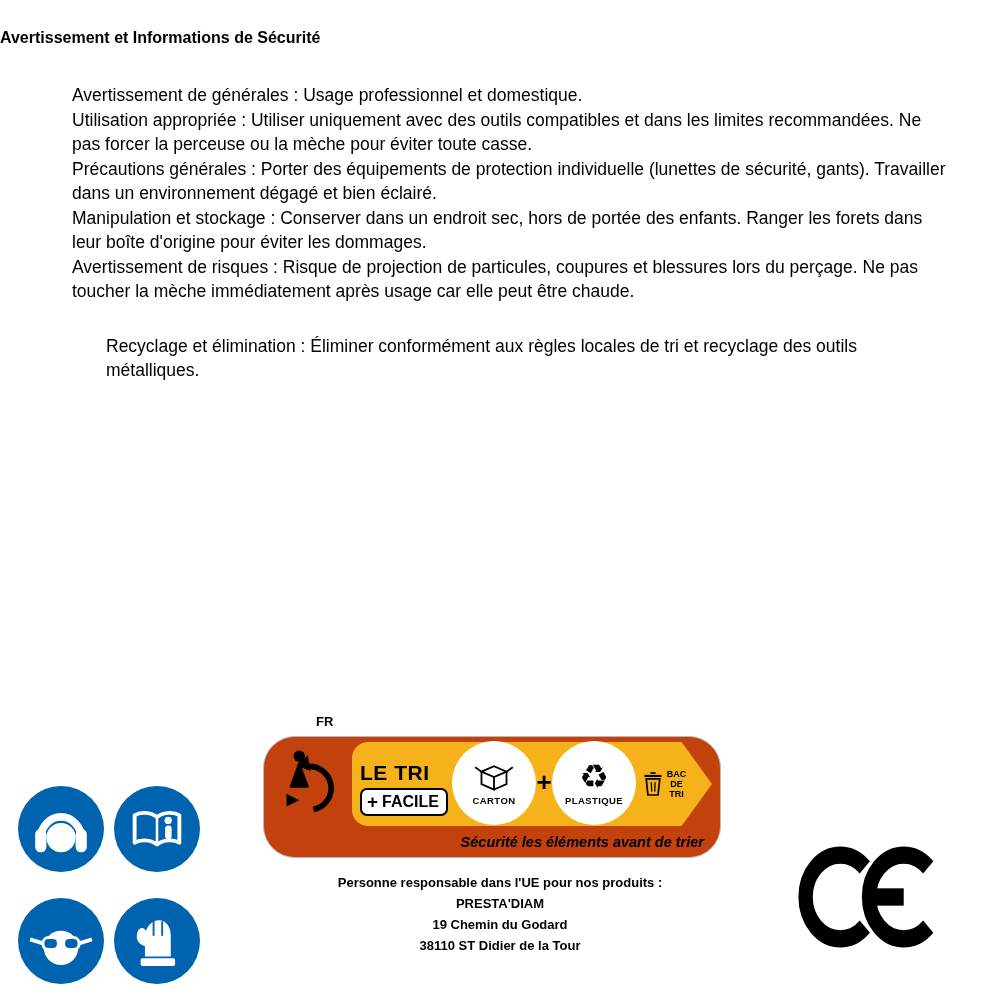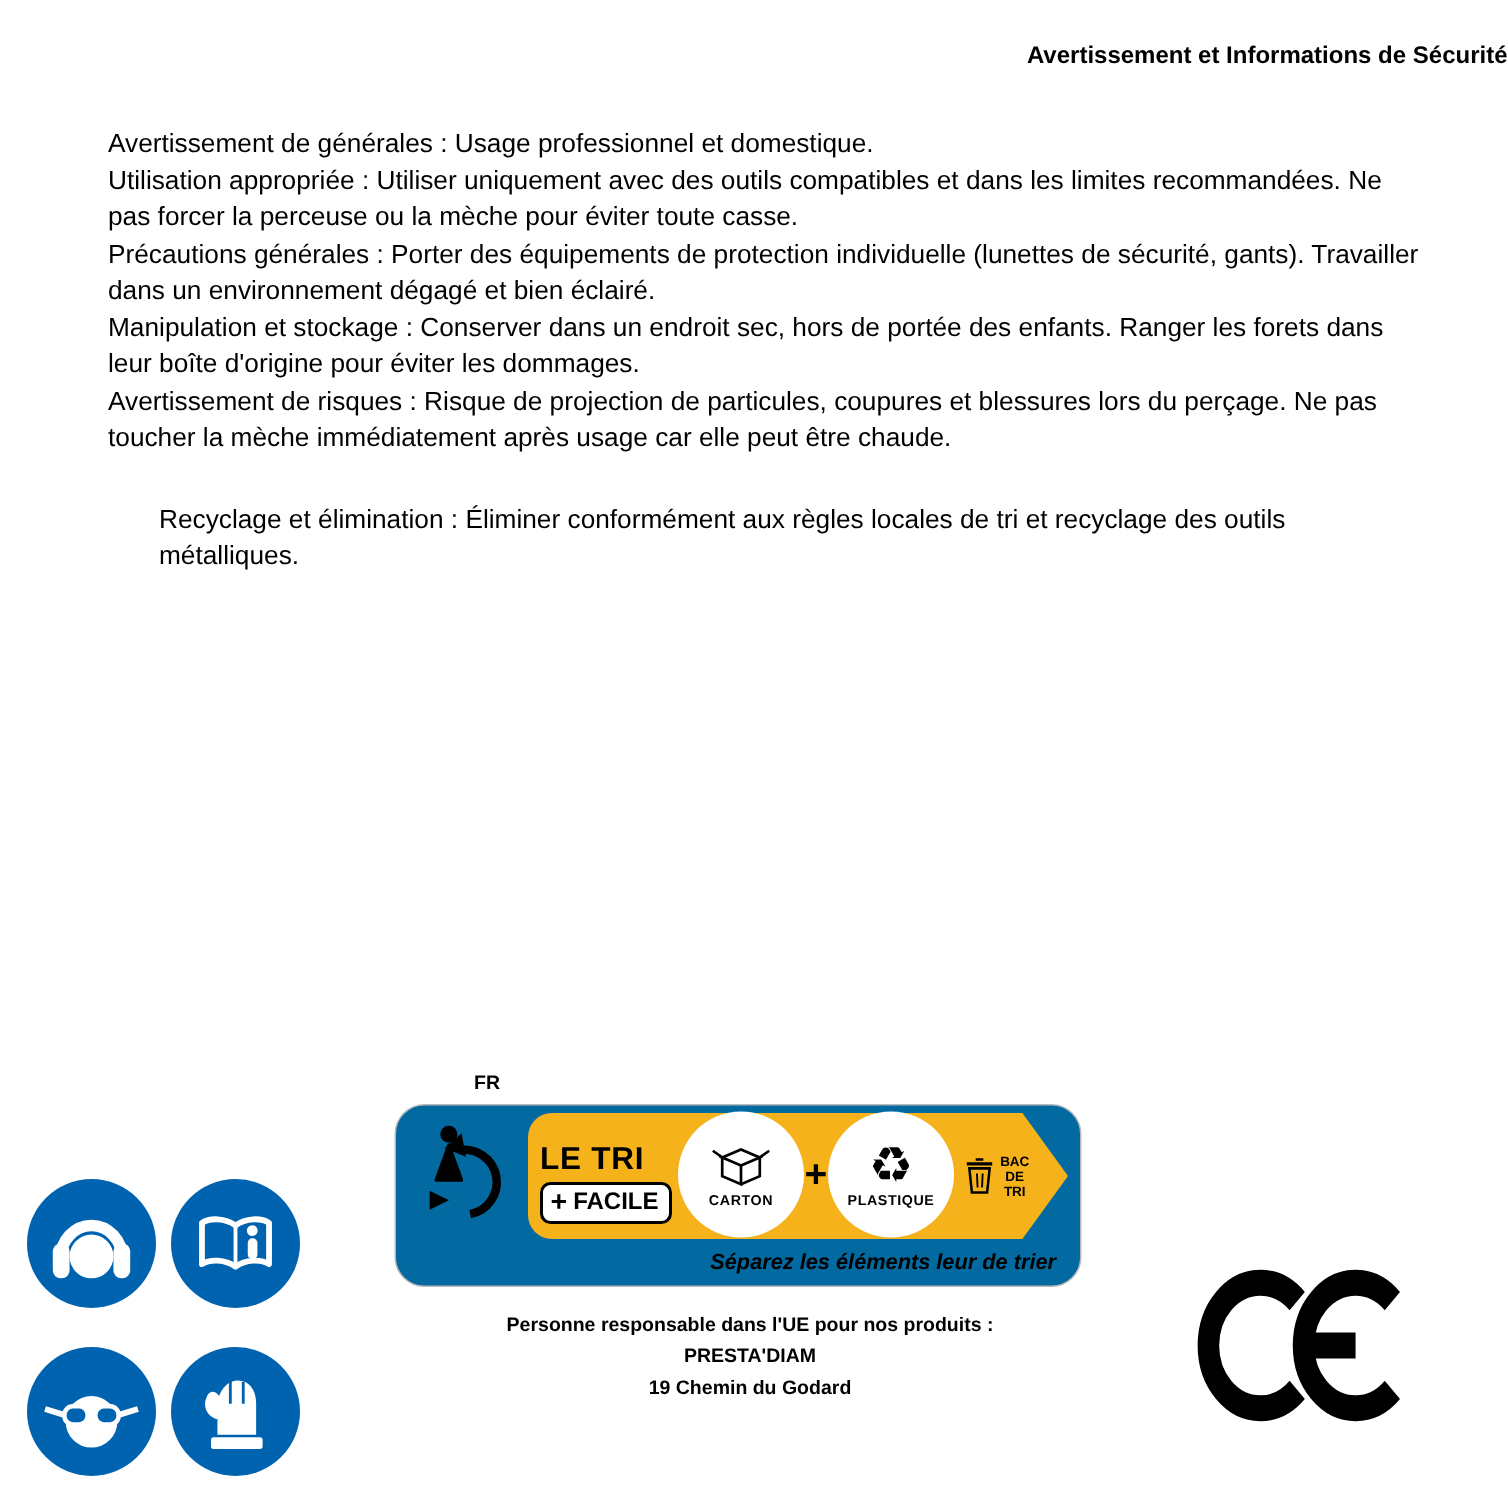--- a/index.html
+++ b/index.html
@@ -1,43 +1,43 @@
 <!DOCTYPE html>
 <html><head>
 <meta charset="utf-8">
 <style>
   html,body { margin:0; padding:0; background:#fff; }
   .page {
     position:relative; width:1005px; height:1005px; background:#ffffff;
     font-family:"Liberation Sans", sans-serif; color:#000; overflow:hidden;
   }
   .title {
-    position:absolute; top:29px; left:0; right:0; text-align:right;
-    font-size:16px; font-weight:bold;padding-left:32px;
+    position:absolute; top:29px; left:0; right:0; text-align:left;
+    font-size:16px; font-weight:bold;
   }
   .body-text {
     position:absolute; left:72px; top:83px; width:880px;
     font-size:17.5px; line-height:24.5px;
   }
   .body-text p { margin:0; }
   .body-text p.gap-before { margin-top:30px;margin-left:34px; }
 
   
   .safety-icons {
     position:absolute; left:18px; top:786px;
     display:grid; grid-template-columns:86px 86px; grid-auto-rows:86px;
     column-gap:10px; row-gap:26px;
   }
   .sign { width:86px; height:86px; display:block; }
 
   
   .fr-label { position:absolute; left:268px; top:714px; font-size:13px; font-weight:bold;padding-left:48px; }
   .info-tri {
     position:absolute; left:263px; top:736px; width:458px; height:122px;
-    background:#0369a1; border:1.5px solid #b9b9b9; border-radius:20px; box-sizing:border-box;
+    background:#c2410c; border:1.5px solid #b9b9b9; border-radius:32px; box-sizing:border-box;
   }
   .triman { position:absolute; left:12px; top:10px; width:72px; height:78px; }
   .yellow-band {
     position:absolute; left:88px; top:5px; width:280px; height:84px;
     background:#f5b21b; border-radius:16px 0 0 16px;
   }
   .pennant {
     position:absolute; left:368px; top:5px; width:80px; height:84px;
     background:#f5b21b;
     clip-path:polygon(0 0, 62% 0, 100% 50%, 62% 100%, 0 100%);
@@ -183,27 +183,28 @@
         <line x1="11" y1="14" x2="11.5" y2="25" stroke="#000" stroke-width="1.5"></line>
         <line x1="15.5" y1="14" x2="15" y2="25" stroke="#000" stroke-width="1.5"></line>
       </svg>
       <div class="bin-text">
         <div>BAC</div>
         <div>DE</div>
         <div>TRI</div>
       </div>
     </div>
 
-    <div class="tagline">Séparez les éléments leur de trier</div>
+    <div class="tagline">Sécurité les éléments avant de trier</div>
   </div>
 
   <div class="responsible">
     <div>Personne responsable dans l'UE pour nos produits :</div>
     <div>PRESTA'DIAM</div>
     <div>19 Chemin du Godard</div>
+    <div>38110 ST Didier de la Tour</div>
   </div>
 
   <svg class="ce" width="148" height="102" viewBox="0 0 175 100" preserveAspectRatio="none">
     <path d="M79,21 A41,41 0 1 0 79,79" fill="none" stroke="#000" stroke-width="17" stroke-linecap="butt"></path>
     <path d="M154,21 A41,41 0 1 0 154,79" fill="none" stroke="#000" stroke-width="17" stroke-linecap="butt"></path>
     <line x1="92" y1="50" x2="125" y2="50" stroke="#000" stroke-width="17"></line>
   </svg>
 
 </div>
 

